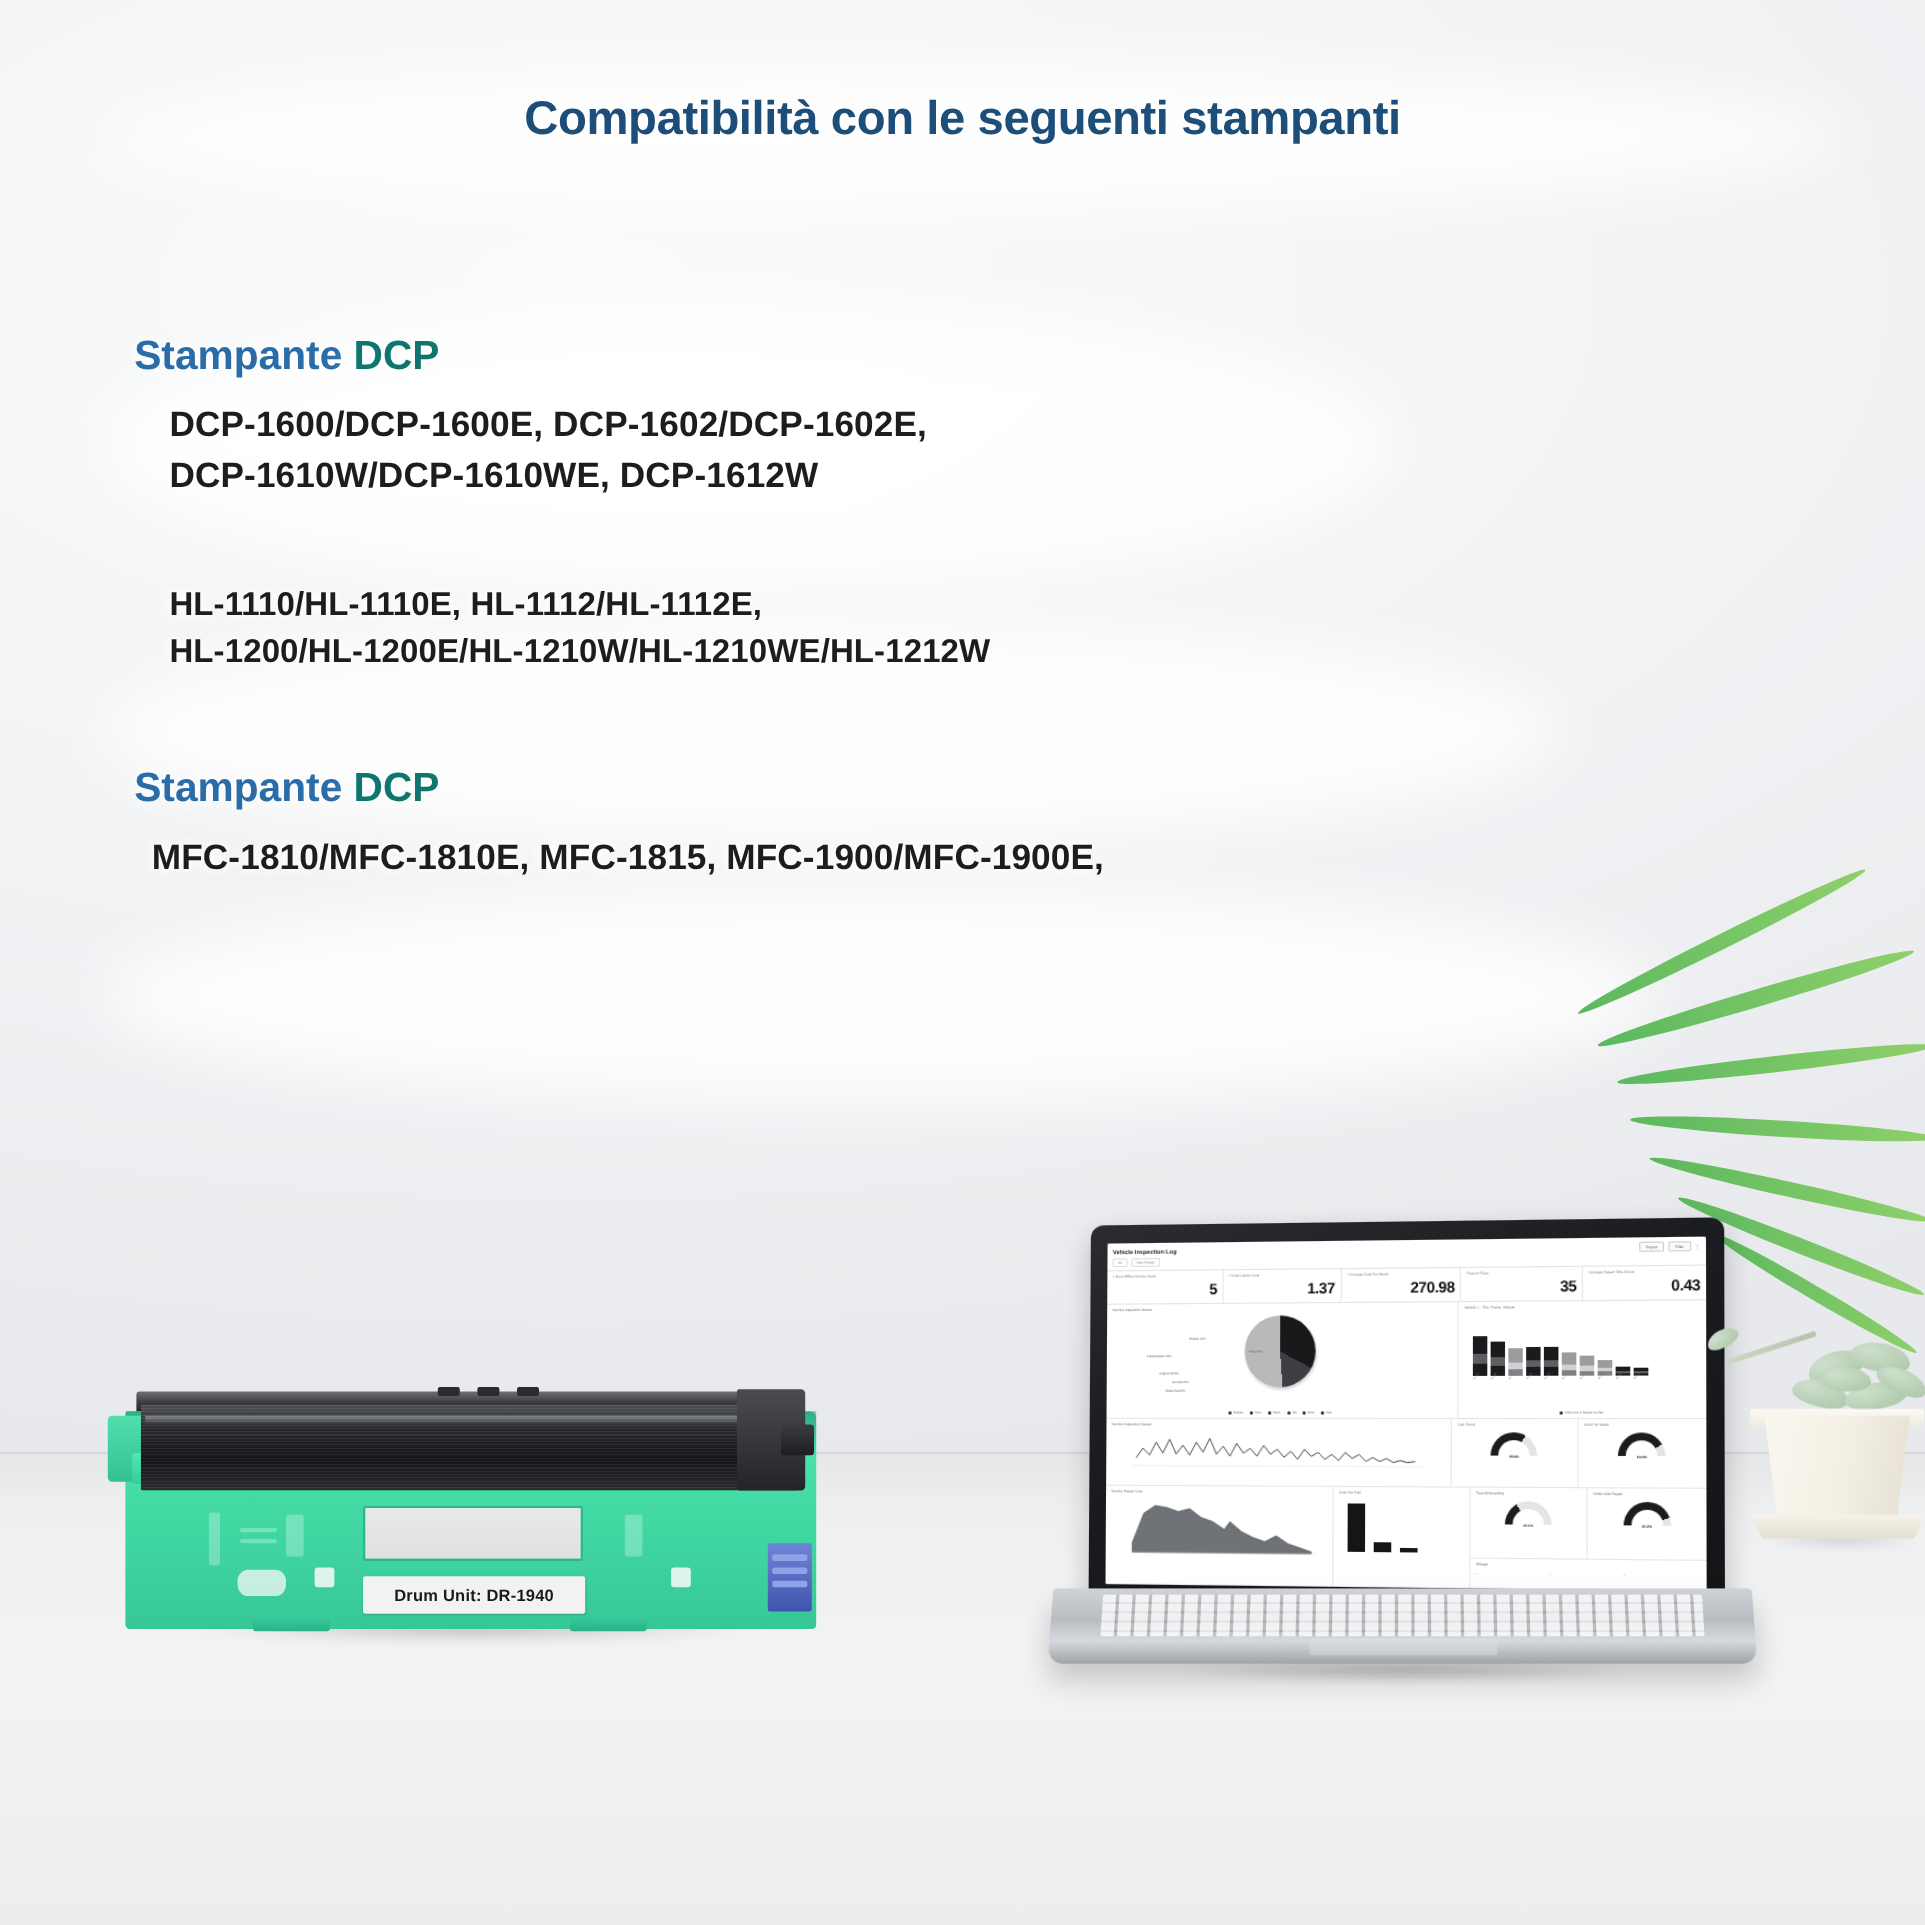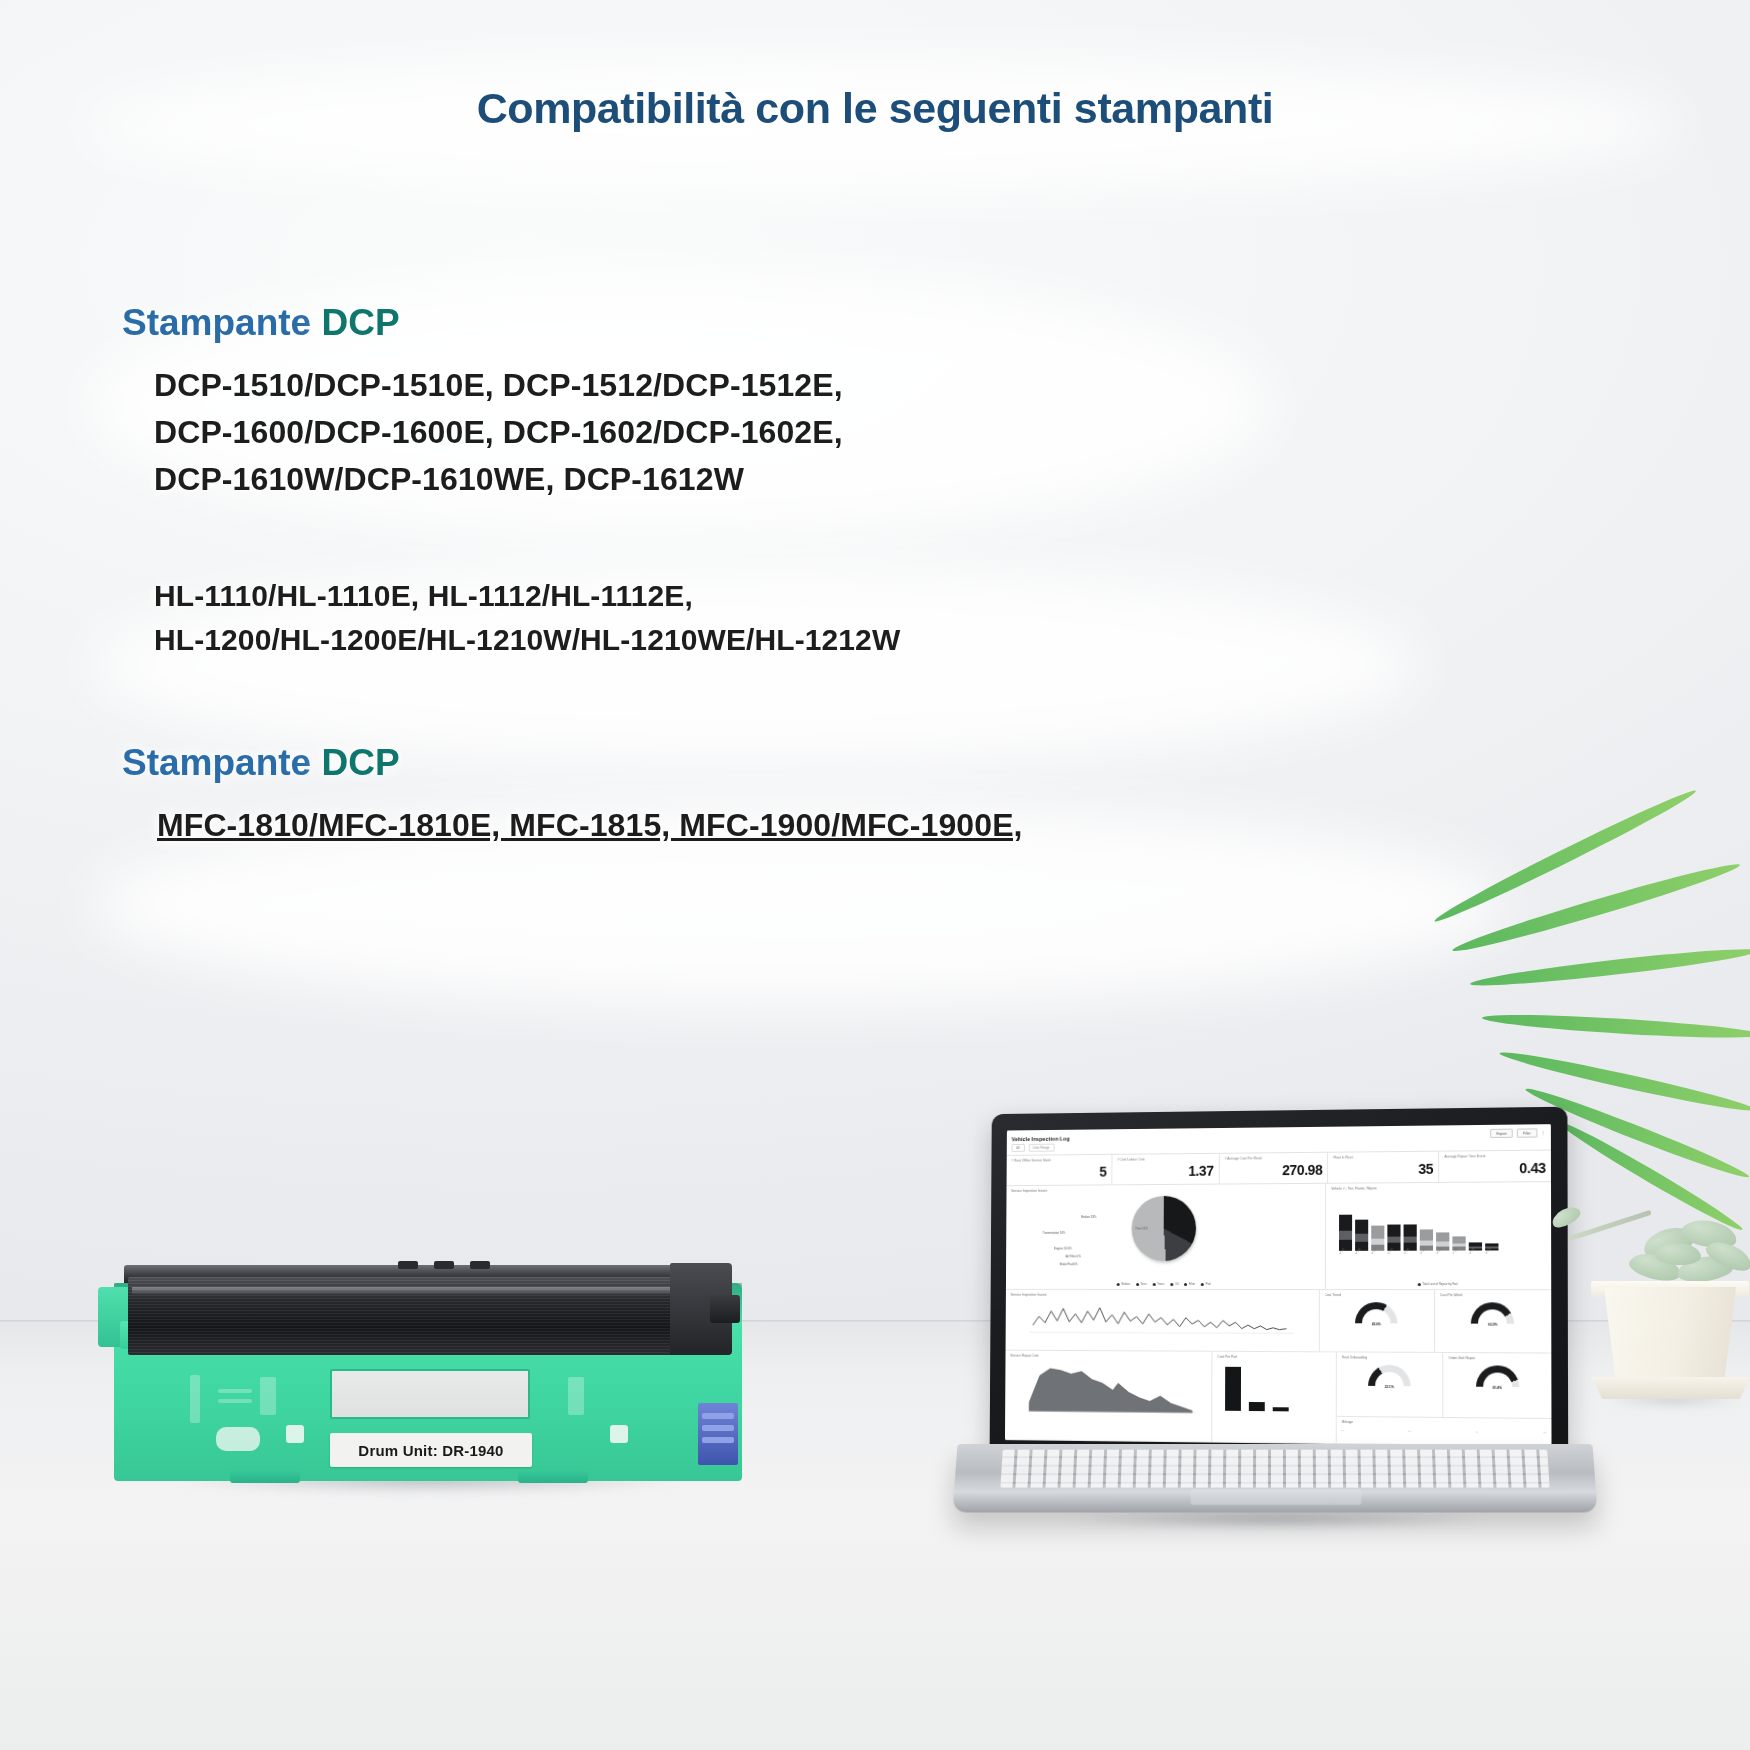--- a/index.html
+++ b/index.html
@@ -55,21 +55,21 @@
     font-size: 32px; font-weight: 700; color: #1d1d1d;
     line-height: 1.46; letter-spacing: 0.1px;
     margin-left: 32px;
     text-shadow: 0 0 12px #fff, 0 0 22px #fff, 0 0 6px rgba(255,255,255,.9);
   }
   .models .ln { display: block; white-space: nowrap; }
   .sec-dcp  { margin-top: 0px; }
   .sec-hl   { margin-top: 72px; }
   .sec-hl .models { font-size: 30px; }
   .sec-mfc  { margin-top: 78px; }
-  .sec-mfc .models { margin-left: 35px; text-decoration: underline; }
+  .sec-mfc .models { margin-left: 16px; }
 
   
   #drum {
     position: absolute; left: 98px; top: 1225px;
     width: 655px; height: 260px; z-index: 4;
   }
   .drum-shadow {
     position: absolute; left: 10px; top: 238px; width: 640px; height: 34px;
     background: radial-gradient(ellipse 50% 50% at 50% 50%, rgba(120,124,130,.45) 0%, rgba(140,144,150,.12) 60%, rgba(0,0,0,0) 80%);
     filter: blur(5px);
@@ -287,21 +287,20 @@
   <div class="page-title">Compatibilità con le seguenti stampanti</div>
 
   <div class="sections">
 
     <div class="section sec-dcp">
       <div class="section-head">
         <span class="head-word">Stampante</span>
         <span class="head-model">DCP</span>
       </div>
       <div class="models">
-        <span class="ln">DCP-1510/DCP-1510E, DCP-1512/DCP-1512E,</span>
         <span class="ln">DCP-1600/DCP-1600E, DCP-1602/DCP-1602E,</span>
         <span class="ln">DCP-1610W/DCP-1610WE, DCP-1612W</span>
       </div>
     </div>
 
     <div class="section sec-hl">
       <div class="models">
         <span class="ln">HL-1110/HL-1110E, HL-1112/HL-1112E,</span>
         <span class="ln">HL-1200/HL-1200E/HL-1210W/HL-1210WE/HL-1212W</span>
       </div>

